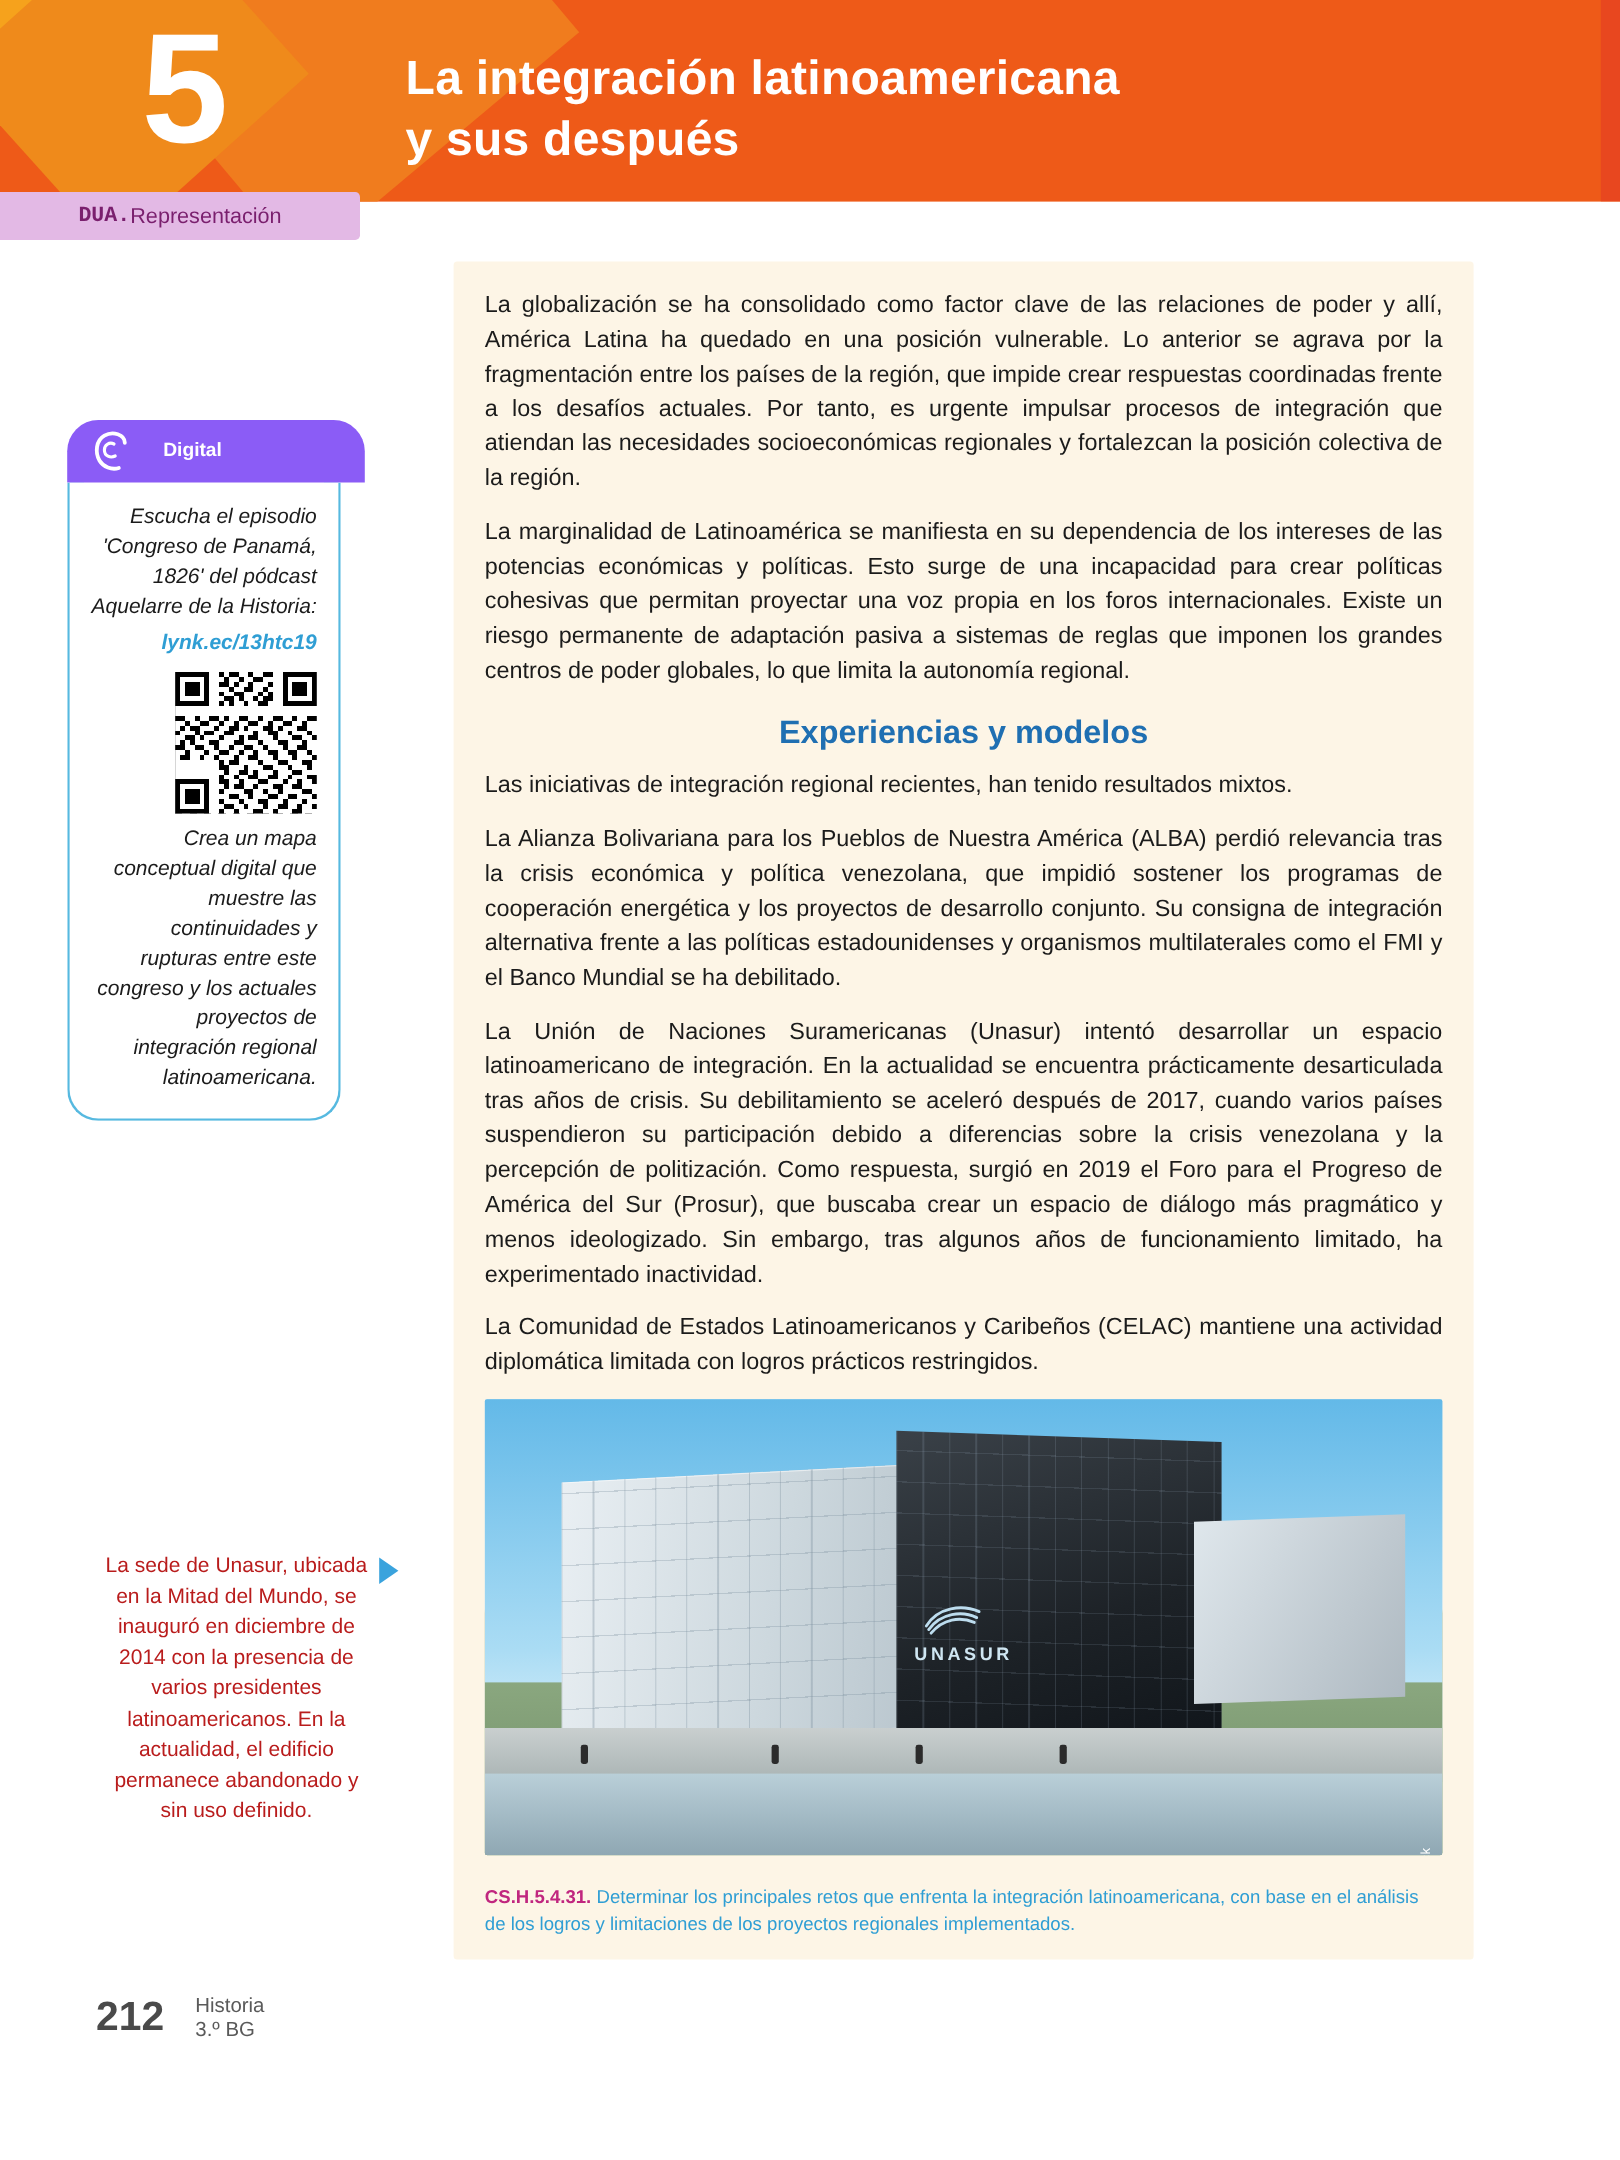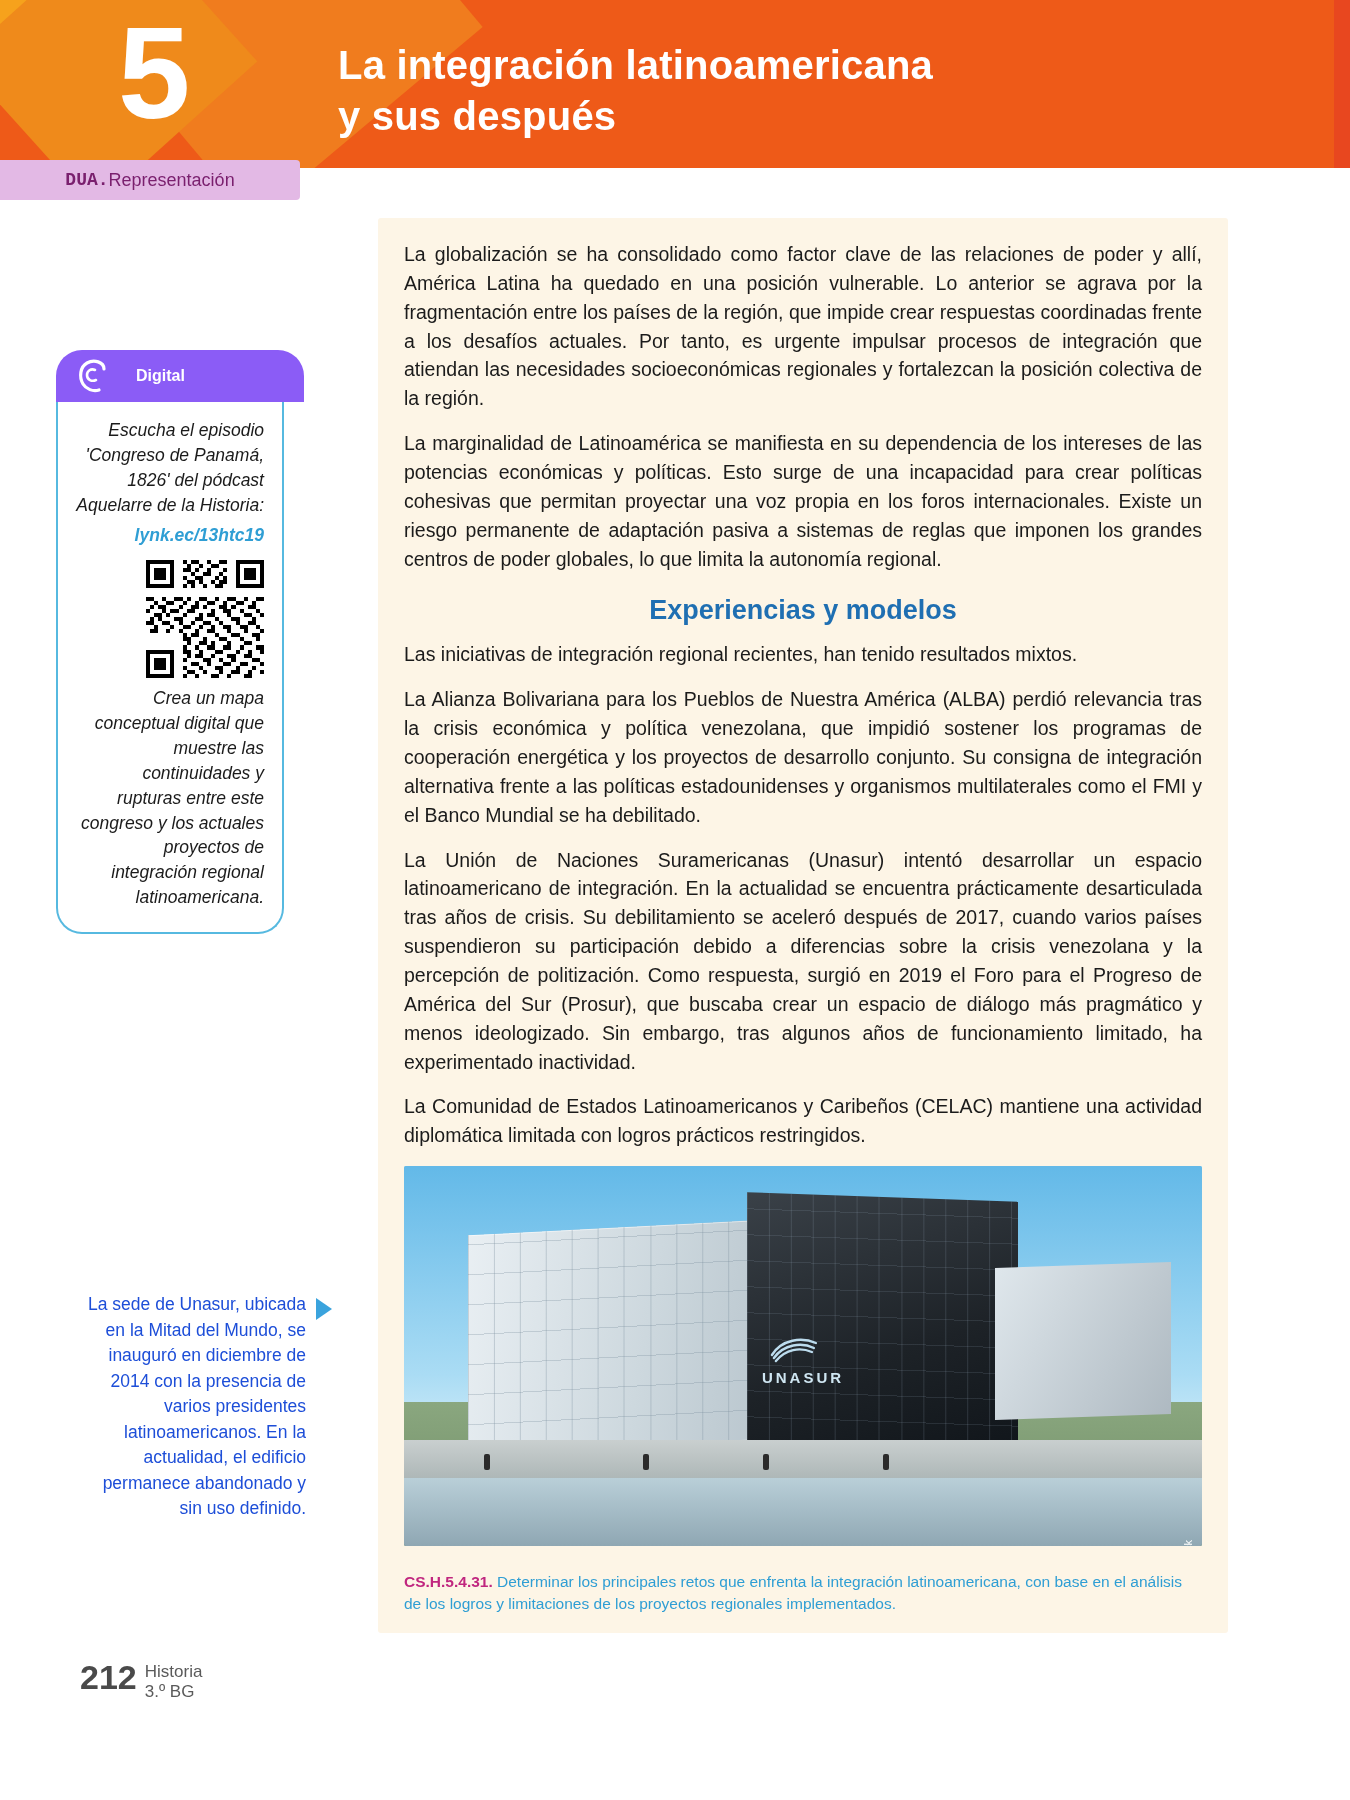--- a/index.html
+++ b/index.html
@@ -165,42 +165,43 @@
     line-height: 1.42;
     margin-top: 6px;
   }
 
   
   .photo-caption {
     position: absolute;
     left: 88px;
     top: 1292px;
     width: 218px;
-    text-align: right;
+    text-align: center;
     font-size: 17.5px;
-    color: #1d4ed8;
+    color: #b91c1c;
     line-height: 1.46;
   }
   .caption-arrow {
     position: absolute;
     left: 316px;
     top: 1298px;
     width: 0; height: 0;
     border-left: 16px solid #3aa3dd;
     border-top: 11px solid transparent;
     border-bottom: 11px solid transparent;
   }
 
   
   .folio {
     position: absolute;
     left: 80px;
     top: 1660px;
     display: flex;
-    align-items: flex-start;
+    align-items: center;
+    gap: 18px;
   }
   .folio-num {
     font-size: 34px;
     font-weight: bold;
     color: #4a4a4a;
     line-height: 1;
   }
   .folio-meta {
     margin-left: 8px;
     margin-top: 2px;

